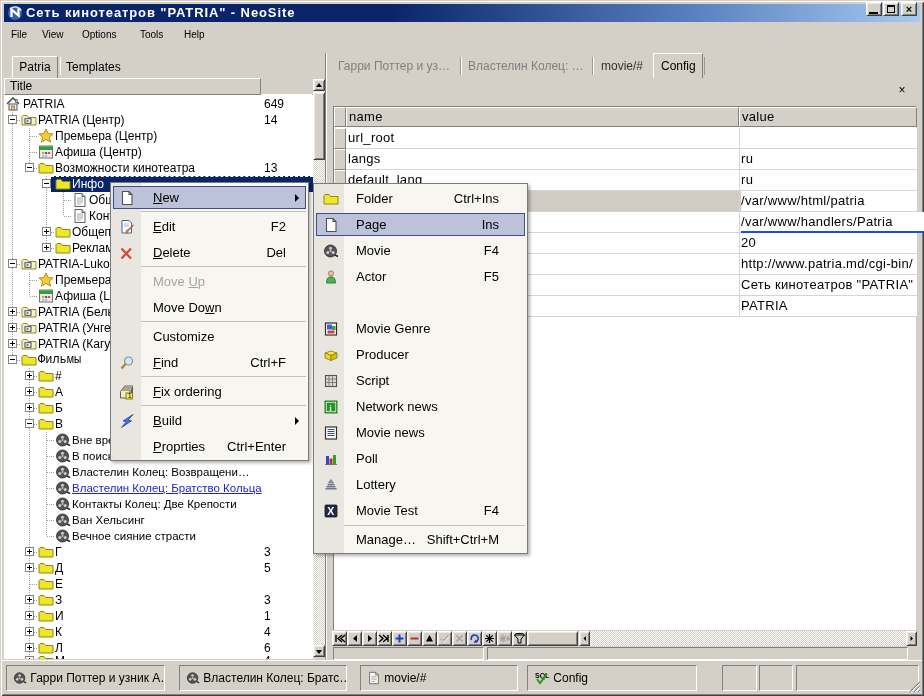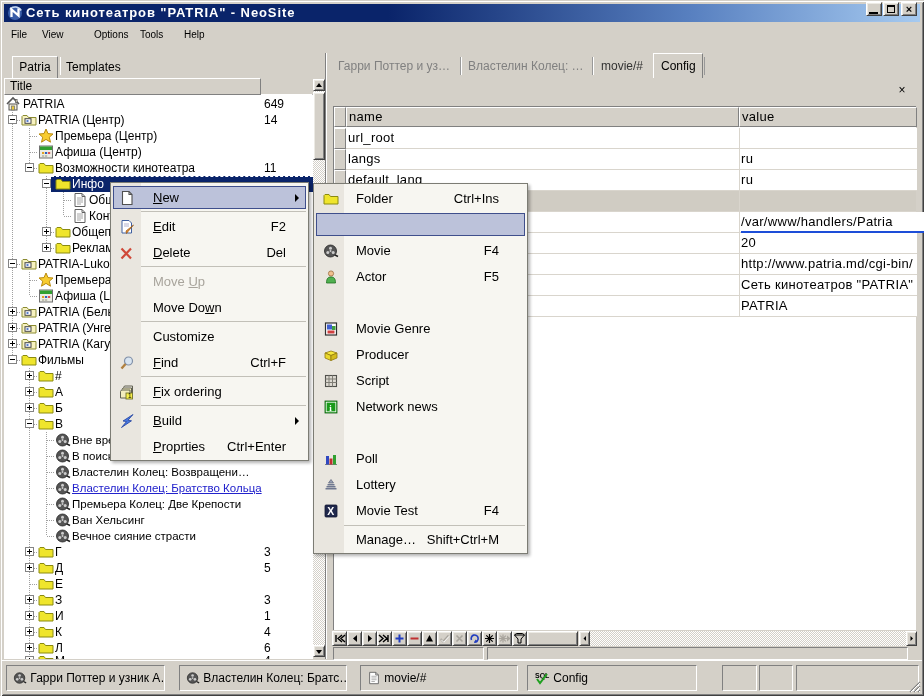--- a/index.html
+++ b/index.html
@@ -70,21 +70,21 @@
 <div class="winbtn" style="left:866px">
     <span style="position:absolute;left:2px;top:9px;width:9px;height:2px;background:#000"></span>
   </div>
 <div class="winbtn" style="left:883px">
     <span style="position:absolute;left:3px;top:2px;width:8px;height:8px;border:1px solid #000;border-top-width:2px"></span>
   </div>
 <div class="winbtn" style="left:901px;font-weight:bold;font-size:11px;line-height:13px">×</div>
 <div id="menubar">
  <span style="left:7px">File</span>
     <span style="left:38px">View</span>
-    <span style="left:90px">Options</span>
+    <span style="left:78px">Options</span>
     <span style="left:136px">Tools</span>
     <span style="left:180px">Help</span>
 </div>
 <div id="lefttabs">
  <div id="patriatab">Patria</div>
  <div id="tabdiv1"></div>
  <span style="position:absolute;left:62px;top:7px">Templates</span>
 </div>
 <div class="hdrcell" style="left:4px;top:78px;width:257px;height:17px">Title</div>
 <div class="hdrcell" style="left:261px;top:94px;width:52px;height:17px">Total</div>
@@ -132,21 +132,21 @@
     </svg>
 <div class="trow" style="left:51px;top:49px;">Афиша (Центр)</div>
 <div class="hline" style="left:26px;top:73px;width:8px"></div>
 <div class="pm" style="left:21px;top:68px">
       <i></i>
     </div>
 <svg class="icon16" style="left:34px;top:65px" viewBox="0 0 16 16">
       <path d="M1 4.5 L1 13 L15 13 L15 5.5 L7.5 5.5 L6 3.5 L2 3.5 Z" fill="#EFE52C" stroke="#8A8A10" stroke-width="1"></path>
     </svg>
 <div class="trow" style="left:51px;top:65px;">Возможности кинотеатра</div>
-<div class="tot" style="left:260px;top:65px;">11</div>
+<div class="tot" style="left:260px;top:65px;">13</div>
 <div class="hline" style="left:43px;top:89px;width:8px"></div>
 <div style="position:absolute;left:47px;top:81px;width:262px;height:16px;background:#0A246A;border-top:1px dashed #fff"></div>
 <div class="pm" style="left:38px;top:84px">
       <i></i>
     </div>
 <svg class="icon16" style="left:51px;top:81px" viewBox="0 0 16 16">
       <path d="M1 4.5 L1 13 L15 13 L15 5.5 L7.5 5.5 L6 3.5 L2 3.5 Z" fill="#EFE52C" stroke="#8A8A10" stroke-width="1"></path>
     </svg>
 <div class="trow" style="left:68px;top:81px;color:#fff;">Инфо</div>
 <div class="hline" style="left:60px;top:105px;width:8px"></div>
@@ -240,21 +240,21 @@
       <rect x="5.5" y="8.2" width="2" height="1.6" fill="#3060C0"></rect>
     </svg>
 <div class="trow" style="left:34px;top:241px;">PATRIA (Кагул)</div>
 <div class="hline" style="left:9px;top:265px;width:8px"></div>
 <div class="pm" style="left:4px;top:260px">
       <i></i>
     </div>
 <svg class="icon16" style="left:17px;top:257px" viewBox="0 0 16 16">
       <path d="M1 4.5 L1 13 L15 13 L15 5.5 L7.5 5.5 L6 3.5 L2 3.5 Z" fill="#EFE52C" stroke="#8A8A10" stroke-width="1"></path>
     </svg>
-<div class="trow" style="left:34px;top:257px;">Фильмы</div>
+<div class="trow" style="left:34px;top:257px;font-family:Liberation Mono, monospace;">Фильмы</div>
 <div class="hline" style="left:26px;top:281px;width:8px"></div>
 <div class="pm" style="left:21px;top:276px">
       <i></i>
       <b></b>
     </div>
 <svg class="icon16" style="left:34px;top:273px" viewBox="0 0 16 16">
       <path d="M1 4.5 L1 13 L15 13 L15 5.5 L7.5 5.5 L6 3.5 L2 3.5 Z" fill="#EFE52C" stroke="#8A8A10" stroke-width="1"></path>
     </svg>
 <div class="trow" style="left:51px;top:273px;">#</div>
 <div class="hline" style="left:26px;top:297px;width:8px"></div>
@@ -325,21 +325,21 @@
 <div class="trow" style="left:68px;top:385px;color:#2222CC;text-decoration:underline;font-size:11.5px;">Властелин Колец: Братство Кольца</div>
 <div class="hline" style="left:43px;top:409px;width:8px"></div>
 <svg class="icon16" style="left:51px;top:401px" viewBox="0 0 16 16">
       <circle cx="7.5" cy="8" r="6" fill="#555" stroke="#222" stroke-width="0.8"></circle>
       <circle cx="7.5" cy="5.2" r="1.5" fill="#ccc"></circle>
       <circle cx="4.8" cy="9.5" r="1.5" fill="#ccc"></circle>
       <circle cx="10.2" cy="9.5" r="1.5" fill="#ccc"></circle>
       <circle cx="7.5" cy="8" r="1" fill="#ccc"></circle>
       <path d="M12 12 L15 13.5" stroke="#222" stroke-width="1.5"></path>
     </svg>
-<div class="trow" style="left:68px;top:401px;font-size:11.5px;">Премьера Колец: Две Крепости</div>
+<div class="trow" style="left:68px;top:401px;font-size:11.5px;">Контакты Колец: Две Крепости</div>
 <div class="hline" style="left:43px;top:425px;width:8px"></div>
 <svg class="icon16" style="left:51px;top:417px" viewBox="0 0 16 16">
       <circle cx="7.5" cy="8" r="6" fill="#555" stroke="#222" stroke-width="0.8"></circle>
       <circle cx="7.5" cy="5.2" r="1.5" fill="#ccc"></circle>
       <circle cx="4.8" cy="9.5" r="1.5" fill="#ccc"></circle>
       <circle cx="10.2" cy="9.5" r="1.5" fill="#ccc"></circle>
       <circle cx="7.5" cy="8" r="1" fill="#ccc"></circle>
       <path d="M12 12 L15 13.5" stroke="#222" stroke-width="1.5"></path>
     </svg>
 <div class="trow" style="left:68px;top:417px;font-size:11.5px;">Ван Хельсинг</div>
@@ -459,20 +459,21 @@
 <div class="grow" style="top:21px;">url_root</div>
 <div class="gcell" style="left:407px;top:21px;width:176px;height:21px;line-height:20px;background:#fff;border-bottom:1px solid #D9D5CD"></div>
 <div class="gind" style="top:42px"></div>
 <div class="grow" style="top:42px;">langs</div>
 <div class="gcell" style="left:407px;top:42px;width:176px;height:21px;line-height:20px;background:#fff;border-bottom:1px solid #D9D5CD">ru</div>
 <div class="gind" style="top:63px"></div>
 <div class="grow" style="top:63px;">default_lang</div>
 <div class="gcell" style="left:407px;top:63px;width:176px;height:21px;line-height:20px;background:#fff;border-bottom:1px solid #D9D5CD">ru</div>
 <div class="gind" style="top:84px"></div>
 <div class="grow" style="top:84px;background:#D0CCC3;"></div>
+<div class="gcell" style="left:407px;top:84px;width:176px;height:21px;line-height:20px;background:#fff;border-bottom:1px solid #D9D5CD">/var/www/html/patria</div>
 <div class="gind" style="top:105px"></div>
 <div class="grow" style="top:105px;"></div>
 <div class="gcell" style="left:407px;top:105px;width:200px;height:21px;line-height:20px;background:#fff;border-bottom:2px solid #1d4ed8">/var/www/handlers/Patria</div>
 <div class="gind" style="top:126px"></div>
 <div class="grow" style="top:126px;"></div>
 <div class="gcell" style="left:407px;top:126px;width:176px;height:21px;line-height:20px;background:#fff;border-bottom:1px solid #D9D5CD">20</div>
 <div class="gind" style="top:147px"></div>
 <div class="grow" style="top:147px;"></div>
 <div class="gcell" style="left:407px;top:147px;width:176px;height:21px;line-height:20px;background:#fff;border-bottom:1px solid #D9D5CD">http://www.patria.md/cgi-bin/</div>
 <div class="gind" style="top:168px"></div>
@@ -645,20 +646,28 @@
 <div class="gutter"></div>
 <div class="msep" style="left:30px;right:2px;top:341px"></div>
 <div class="mitem" style="top:2px">
 <svg class="icon16" style="left:7px;top:5px" viewBox="0 0 16 16">
         <path d="M1 4.5 L1 13 L15 13 L15 5.5 L7.5 5.5 L6 3.5 L2 3.5 Z" fill="#EFE52C" stroke="#8A8A10" stroke-width="1"></path>
       </svg>
 <div class="mtext">Folder</div>
 <div class="msc" style="right:26px">Ctrl+Ins</div>
 </div>
 <div class="msel" style="left:2px;right:2px;top:29px;height:23px"></div>
+<div class="mitem" style="top:28px">
+<svg class="icon16" style="left:7px;top:5px" viewBox="0 0 16 16">
+        <path d="M3.5 1.5 L10 1.5 L13 4.5 L13 14.5 L3.5 14.5 Z" fill="#fff" stroke="#505050" stroke-width="1.1"></path>
+        <path d="M10 1.5 L10 4.5 L13 4.5" fill="none" stroke="#505050" stroke-width="1.1"></path>
+      </svg>
+<div class="mtext">Page</div>
+<div class="msc" style="right:26px">Ins</div>
+</div>
 <div class="mitem" style="top:54px">
 <svg class="icon16" style="left:7px;top:5px" viewBox="0 0 16 16">
         <circle cx="7.5" cy="8" r="6" fill="#555" stroke="#222" stroke-width="0.8"></circle>
         <circle cx="7.5" cy="5.2" r="1.5" fill="#ccc"></circle>
         <circle cx="4.8" cy="9.5" r="1.5" fill="#ccc"></circle>
         <circle cx="10.2" cy="9.5" r="1.5" fill="#ccc"></circle>
         <circle cx="7.5" cy="8" r="1" fill="#ccc"></circle>
         <path d="M12 12 L15 13.5" stroke="#222" stroke-width="1.5"></path>
       </svg>
 <div class="mtext">Movie</div>
@@ -697,20 +706,27 @@
 <div class="mtext">Script</div>
 </div>
 <div class="mitem" style="top:210px">
 <svg class="icon16" style="left:7px;top:5px" viewBox="0 0 16 16">
         <rect x="2" y="2" width="12" height="12" fill="#1A9A1A" stroke="#0A5A0A" stroke-width="0.8"></rect>
         <rect x="3.2" y="3.2" width="9.6" height="9.6" fill="none" stroke="#fff" stroke-width="0.8"></rect>
         <text x="6.2" y="11.5" font-size="9" font-weight="bold" font-family="Liberation Serif" fill="#fff">i</text>
       </svg>
 <div class="mtext">Network news</div>
 </div>
+<div class="mitem" style="top:236px">
+<svg class="icon16" style="left:7px;top:5px" viewBox="0 0 16 16">
+        <rect x="2.5" y="2" width="11" height="12" fill="#fff" stroke="#303030" stroke-width="1.2"></rect>
+        <path d="M4.5 4.5 h7 M4.5 6.5 h7 M4.5 8.5 h7 M4.5 10.5 h7" stroke="#2846C8" stroke-width="1.1"></path>
+      </svg>
+<div class="mtext">Movie news</div>
+</div>
 <div class="mitem" style="top:288px">
 <svg class="icon16" style="left:7px;top:5px" viewBox="0 0 16 16">
         <path d="M8 2.5 L10.5 6 L5.5 6 Z" fill="#9AA2B4" stroke="#5A6278" stroke-width="0.7"></path>
         <path d="M4.5 7.8 h7 M3.5 9.8 h9 M2.5 11.8 h11" stroke="#707890" stroke-width="1.5"></path>
       </svg>
 <div class="mtext">Lottery</div>
 </div>
 <div class="mitem" style="top:262px">
 <svg class="icon16" style="left:7px;top:5px" viewBox="0 0 16 16">
         <path d="M2 13.5 h12" stroke="#808080" stroke-width="1"></path>

